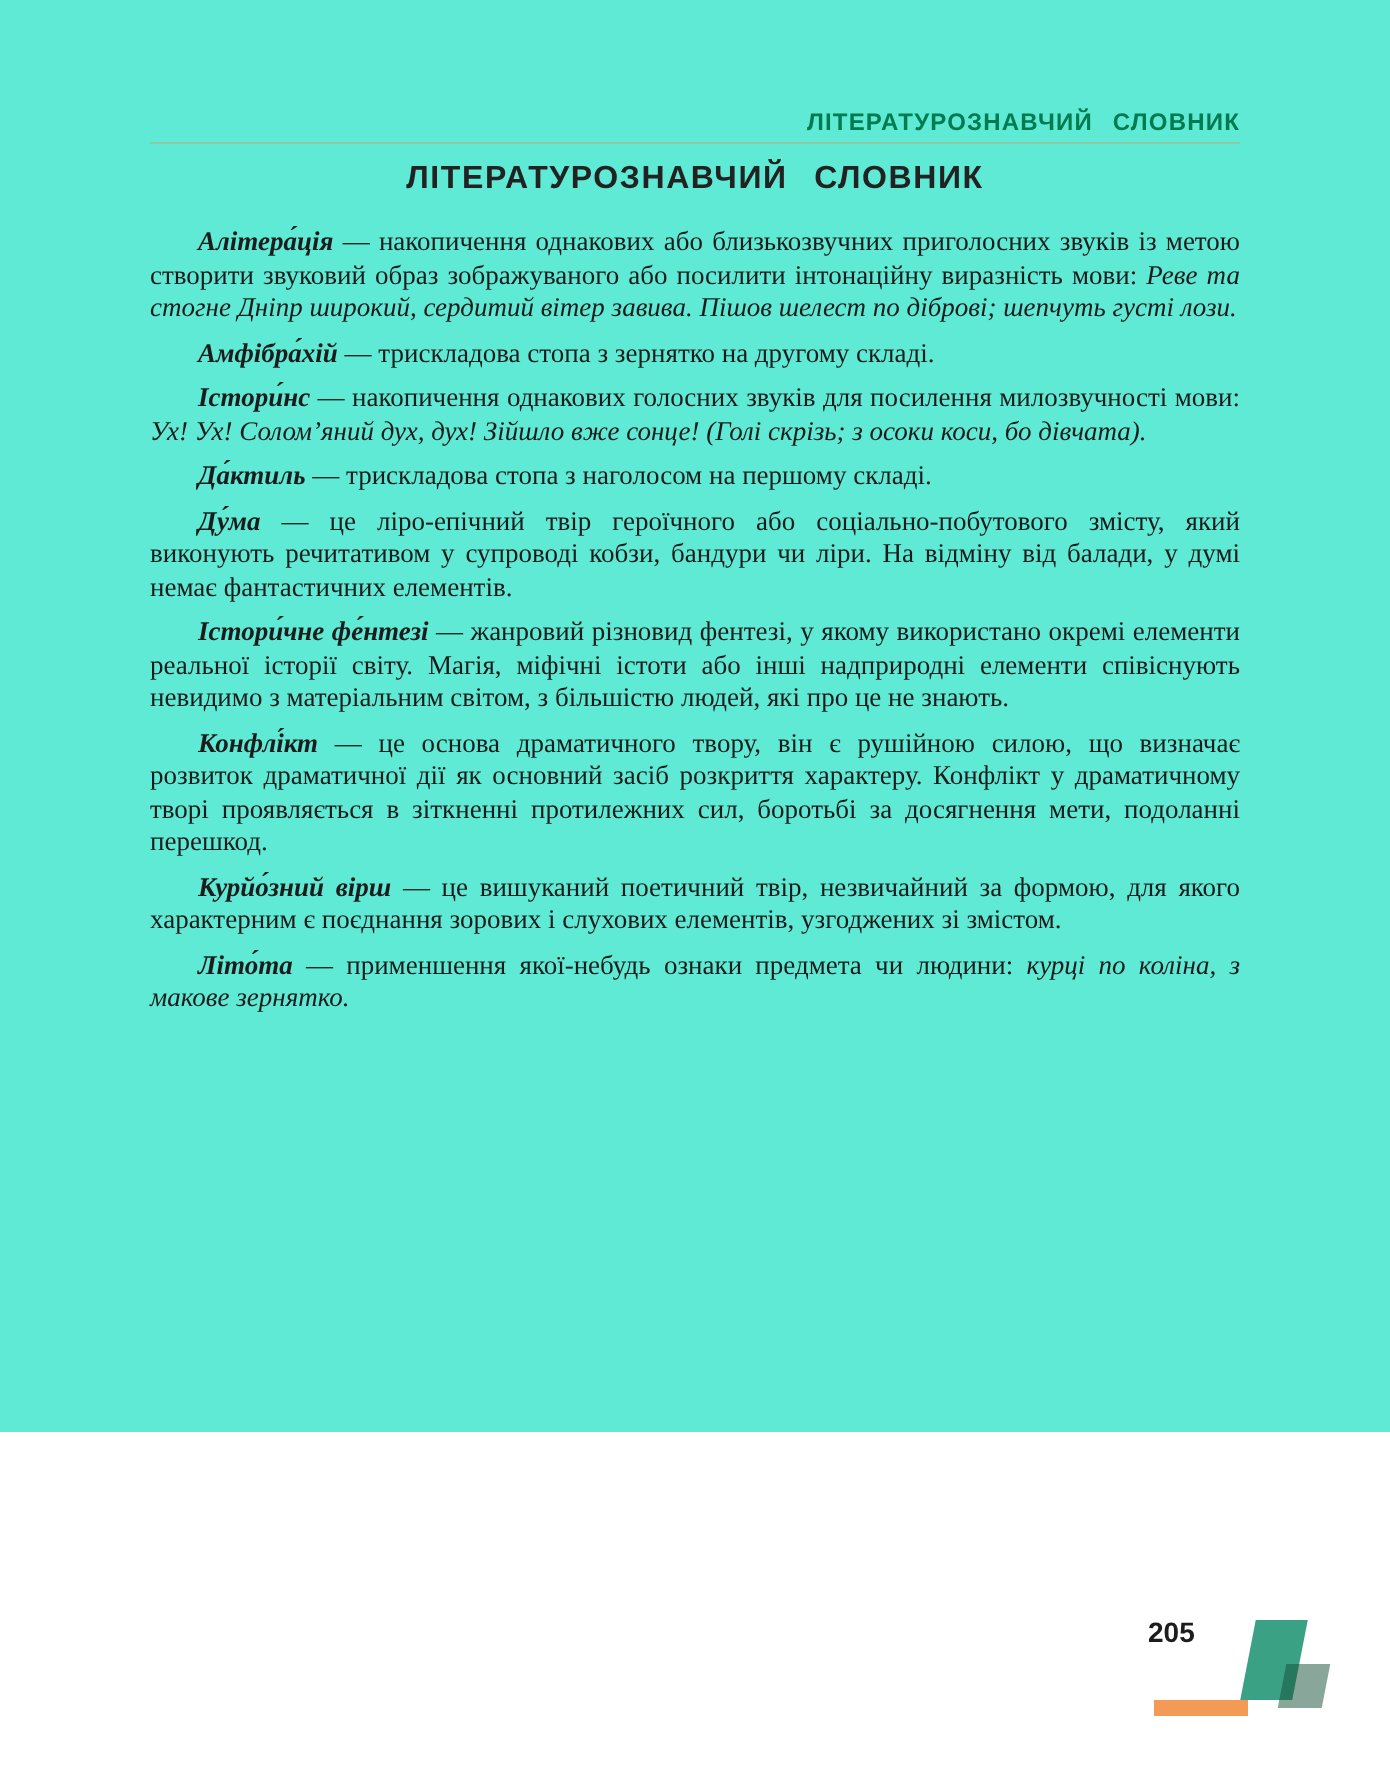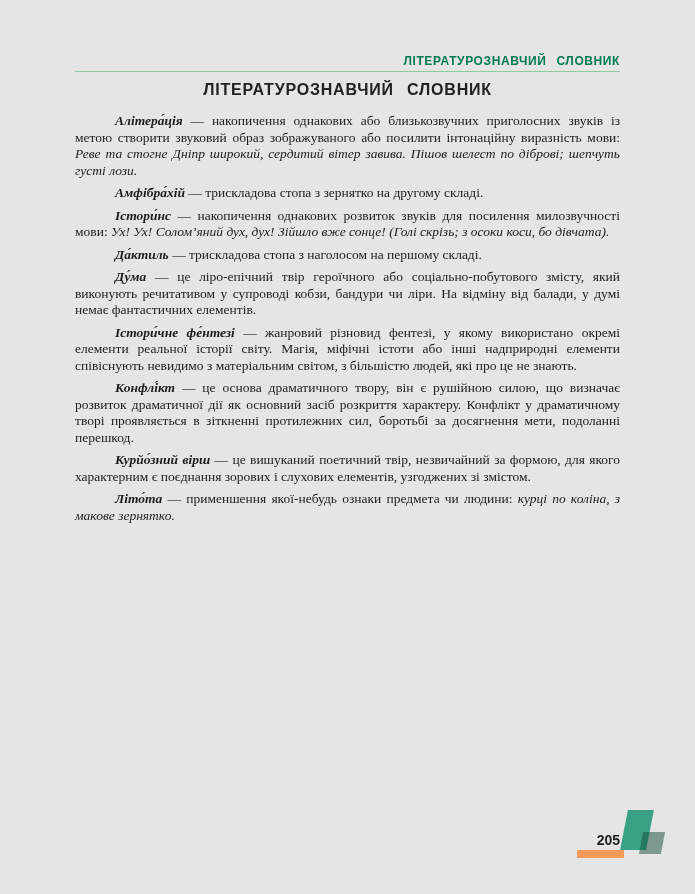--- a/index.html
+++ b/index.html
@@ -4,22 +4,22 @@
 <style>
   html, body { margin: 0; padding: 0; }
   body {
     width: 695px; height: 894px;
     background: #ffffff;
     font-family: "Liberation Serif", serif;
     overflow: hidden;
   }
   .page {
     position: relative;
-    width: 695px; height: 894px;
-    background: #e5e5e5;
+    width: 695px; height: 716px;
+    background: #5eead4;
   }
   
   .running-head {
     position: absolute;
     top: 54px; right: 75px;
     font-family: "Liberation Sans", sans-serif;
     font-weight: bold;
     font-size: 12px;
     letter-spacing: 0.6px;
     word-spacing: 6px;
@@ -50,28 +50,28 @@
     position: absolute;
     top: 113px; left: 75px;
     width: 545px;
     font-size: 13.5px;
     line-height: 16.5px;
     text-align: justify;
     color: #1c1c1c;
     hyphens: auto;
   }
   .entry { margin: 0 0 6px 0; text-indent: 24px; }
-  .term { font-weight: bold; font-style: italic; margin-left: 16px; }
+  .term { font-weight: bold; font-style: italic; }
   .example { font-style: italic; }
   
   .page-number {
     position: absolute;
-    top: 832px; left: 574px;
+    top: 808px; left: 574px;
     width: 46px;
-    text-align: right;
+    text-align: left;
     font-family: "Liberation Sans", sans-serif;
     font-weight: bold;
     font-size: 14px;
     color: #1c1c1c;
   }
   .orange-bar {
     position: absolute;
     top: 850px; left: 577px;
     width: 47px; height: 8px;
     background: #f49a57;
@@ -96,21 +96,21 @@
 <div class="page">
 
   <div class="running-head">ЛІТЕРАТУРОЗНАВЧИЙ СЛОВНИК</div>
   <div class="head-rule"></div>
 
   <h1 class="title">ЛІТЕРАТУРОЗНАВЧИЙ СЛОВНИК</h1>
 
   <main class="entries">
       <p class="entry"><span class="term">Алітера́ція</span><span class="definition"> — накопичення однакових або близькозвучних приголосних звуків із метою створити звуковий образ зображуваного або посилити інтонаційну виразність мови:</span><span class="example"> Реве та стогне Дніпр широкий, сердитий вітер завива. Пішов шелест по діброві; шепчуть густі лози.</span></p>
       <p class="entry"><span class="term">Амфібра́хій</span><span class="definition"> — трискладова стопа з зернятко на другому складі.</span></p>
-      <p class="entry"><span class="term">Істори́нс</span><span class="definition"> — накопичення однакових розвиток звуків для посилення милозвучності мови:</span><span class="example"> Ух! Ух! Солом’яний дух, дух! Зійшло вже сонце! (Голі скрізь; з осоки коси, бо дівчата).</span></p>
+      <p class="entry"><span class="term">Істори́нс</span><span class="definition"> — накопичення однакових голосних звуків для посилення милозвучності мови:</span><span class="example"> Ух! Ух! Солом’яний дух, дух! Зійшло вже сонце! (Голі скрізь; з осоки коси, бо дівчата).</span></p>
       <p class="entry"><span class="term">Да́ктиль</span><span class="definition"> — трискладова стопа з наголосом на першому складі.</span></p>
       <p class="entry"><span class="term">Ду́ма</span><span class="definition"> — це ліро-епічний твір героїчного або соціально-побутового змісту, який виконують речитативом у супроводі кобзи, бандури чи ліри. На відміну від балади, у думі немає фантастичних елементів.</span></p>
       <p class="entry"><span class="term">Істори́чне фе́нтезі</span><span class="definition"> — жанровий різновид фентезі, у якому використано окремі елементи реальної історії світу. Магія, міфічні істоти або інші надприродні елементи співіснують невидимо з матеріальним світом, з більшістю людей, які про це не знають.</span></p>
       <p class="entry"><span class="term">Конфлі́кт</span><span class="definition"> — це основа драматичного твору, він є рушійною силою, що визначає розвиток драматичної дії як основний засіб розкриття характеру. Конфлікт у драматичному творі проявляється в зіткненні протилежних сил, боротьбі за досягнення мети, подоланні перешкод.</span></p>
       <p class="entry"><span class="term">Курйо́зний вірш</span><span class="definition"> — це вишуканий поетичний твір, незвичайний за формою, для якого характерним є поєднання зорових і слухових елементів, узгоджених зі змістом.</span></p>
       <p class="entry"><span class="term">Літо́та</span><span class="definition"> — применшення якої-небудь ознаки предмета чи людини:</span><span class="example"> курці по коліна, з макове зернятко.</span></p>
     </main>
 
   <div class="page-number">205</div>
   <div class="orange-bar"></div>

